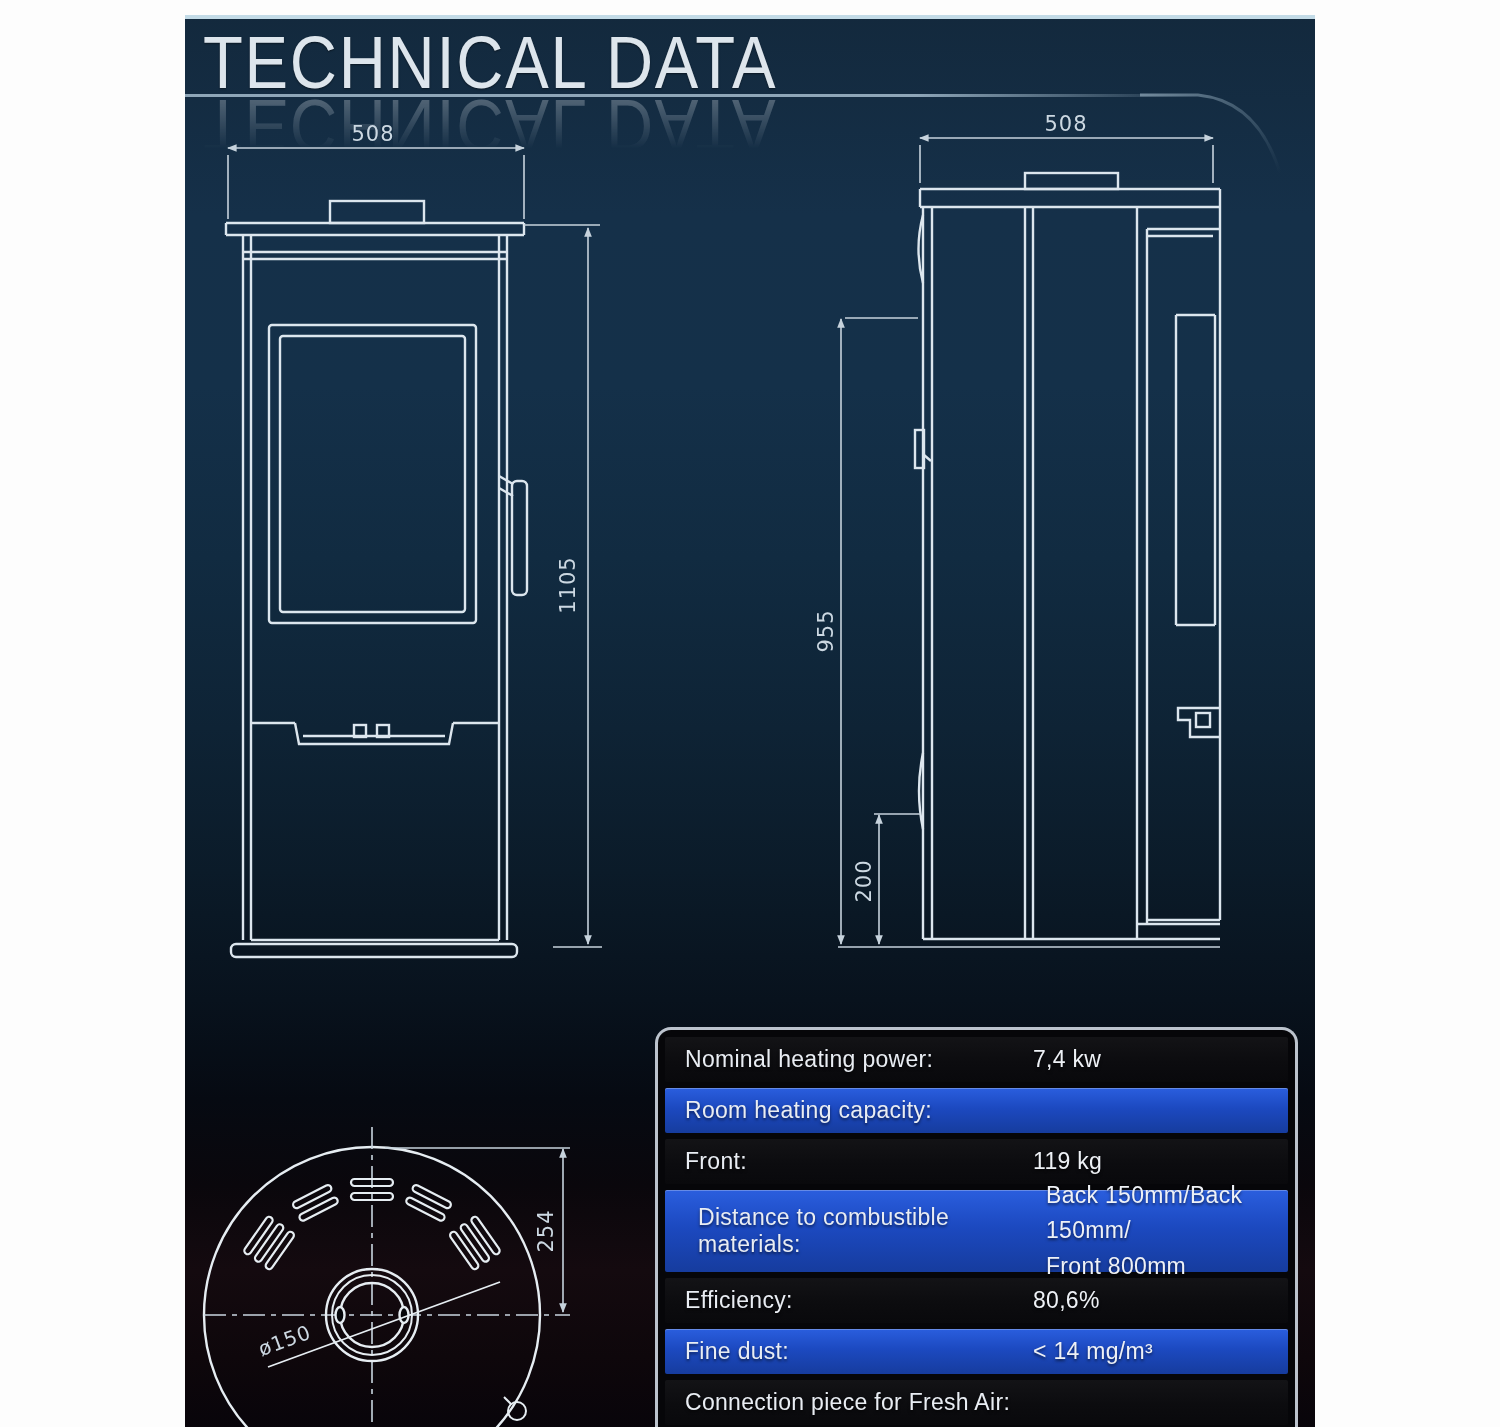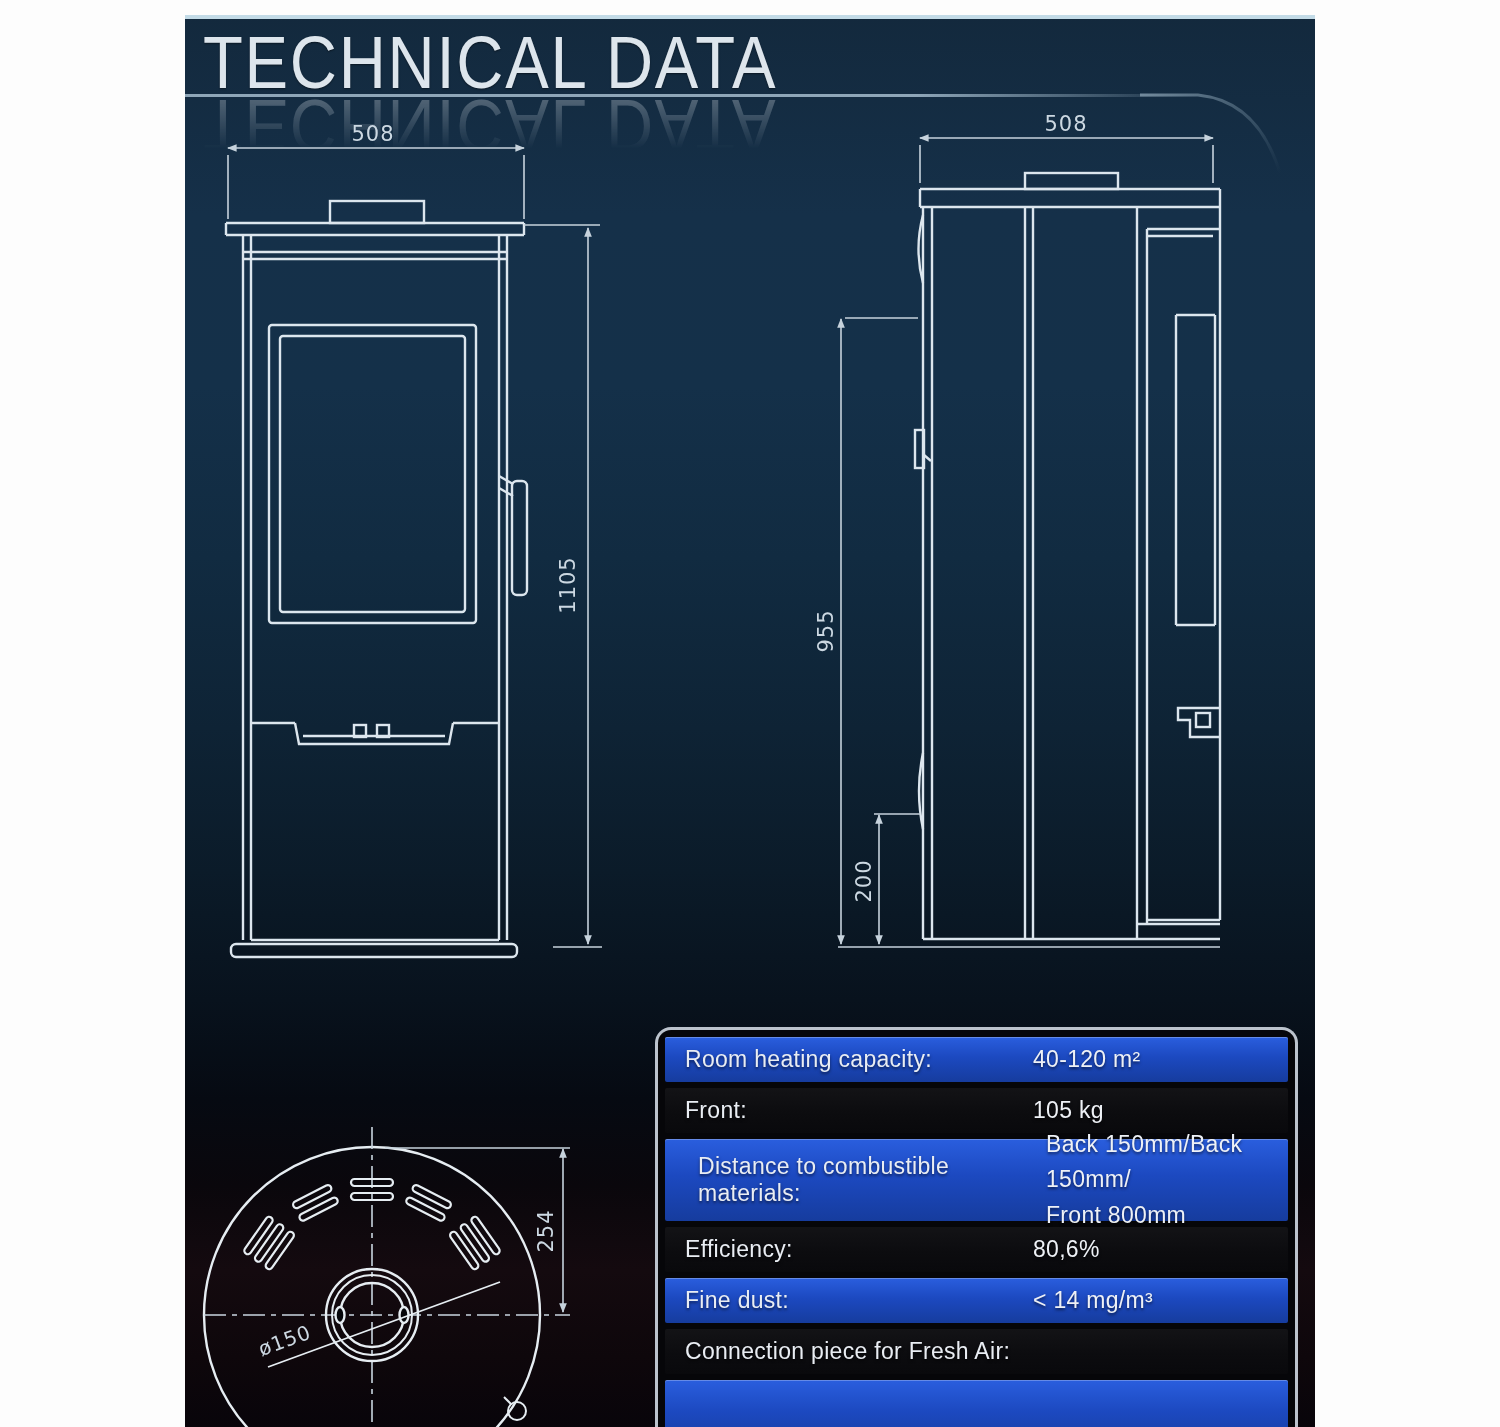--- a/index.html
+++ b/index.html
@@ -208,27 +208,30 @@
       </g>
       <g fill="none" stroke="#c6d2dc" stroke-width="1.6">
         <path d="M385,1133 H570"></path>
         <line x1="563" y1="1134" x2="563" y2="1297" marker-start="url(#arr)" marker-end="url(#arr)"></line>
       </g>
       <text transform="translate(553,1216) rotate(-90)" text-anchor="middle" font-size="21" letter-spacing="1">254</text>
       <text transform="translate(287,1332) rotate(-20)" text-anchor="middle" font-size="20" letter-spacing="1">ø150</text>
     </svg>
 
     <div class="spec-table">
+      <div class="spec-row row-dark">
+        <div class="spec-label">Nominal heating power:</div>
+        <div class="spec-value">7,4 kw</div>
+      </div>
       <div class="spec-row row-blue">
         <div class="spec-label">Room heating capacity:</div>
-        <div class="spec-value">40-120 m²</div>
       </div>
       <div class="spec-row row-dark">
         <div class="spec-label">Front:</div>
-        <div class="spec-value">105 kg</div>
+        <div class="spec-value">119 kg</div>
       </div>
       <div class="spec-row row-blue row-tall">
         <div class="spec-label">Distance to combustible materials:</div>
         <div class="spec-value">
           <div>Back 150mm/Back 150mm/</div>
           <div>Front 800mm</div>
         </div>
       </div>
       <div class="spec-row row-dark">
         <div class="spec-label">Efficiency:</div>

